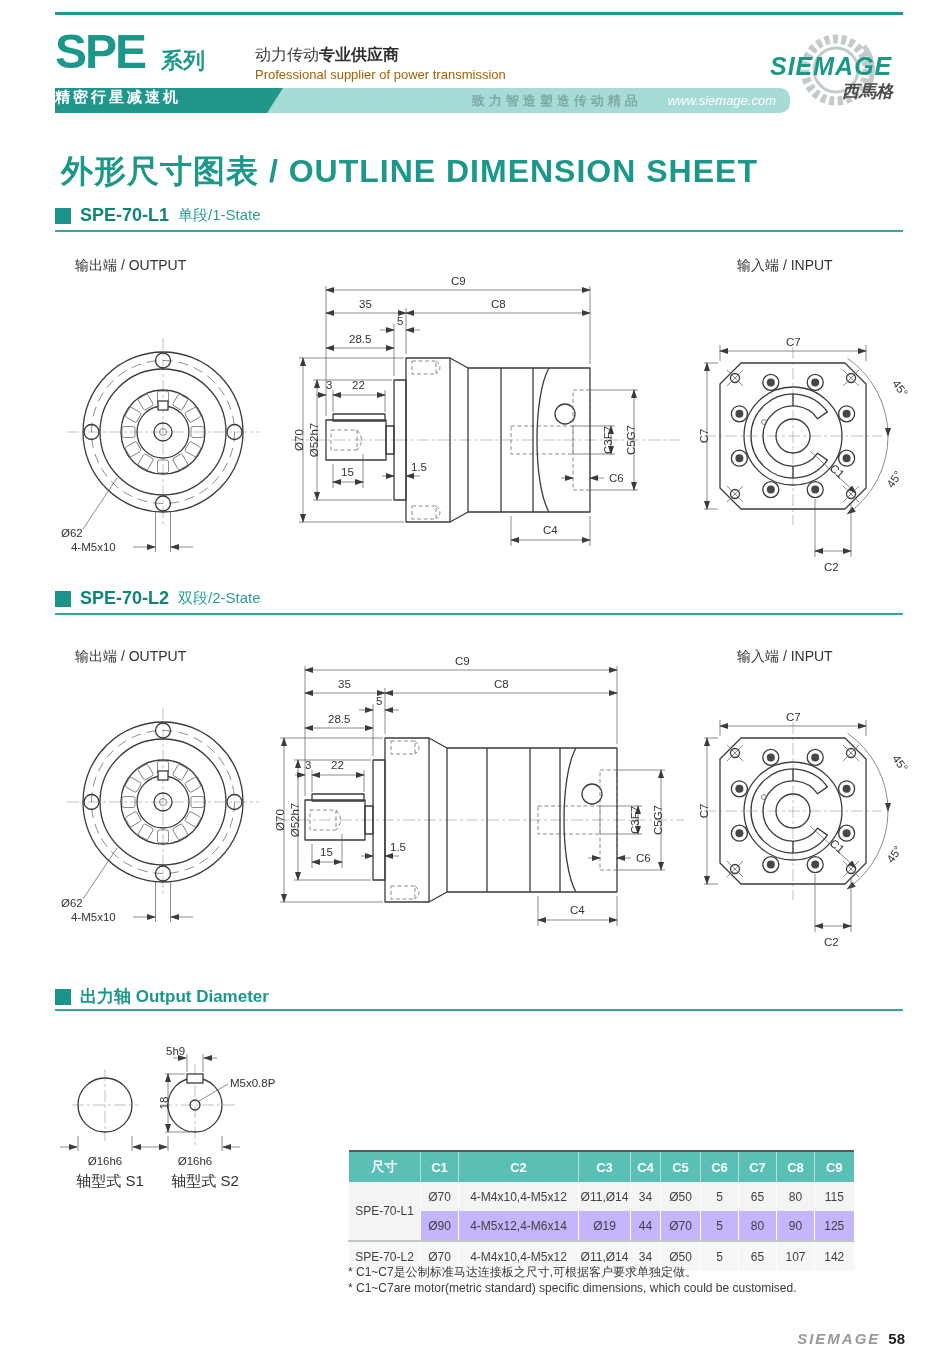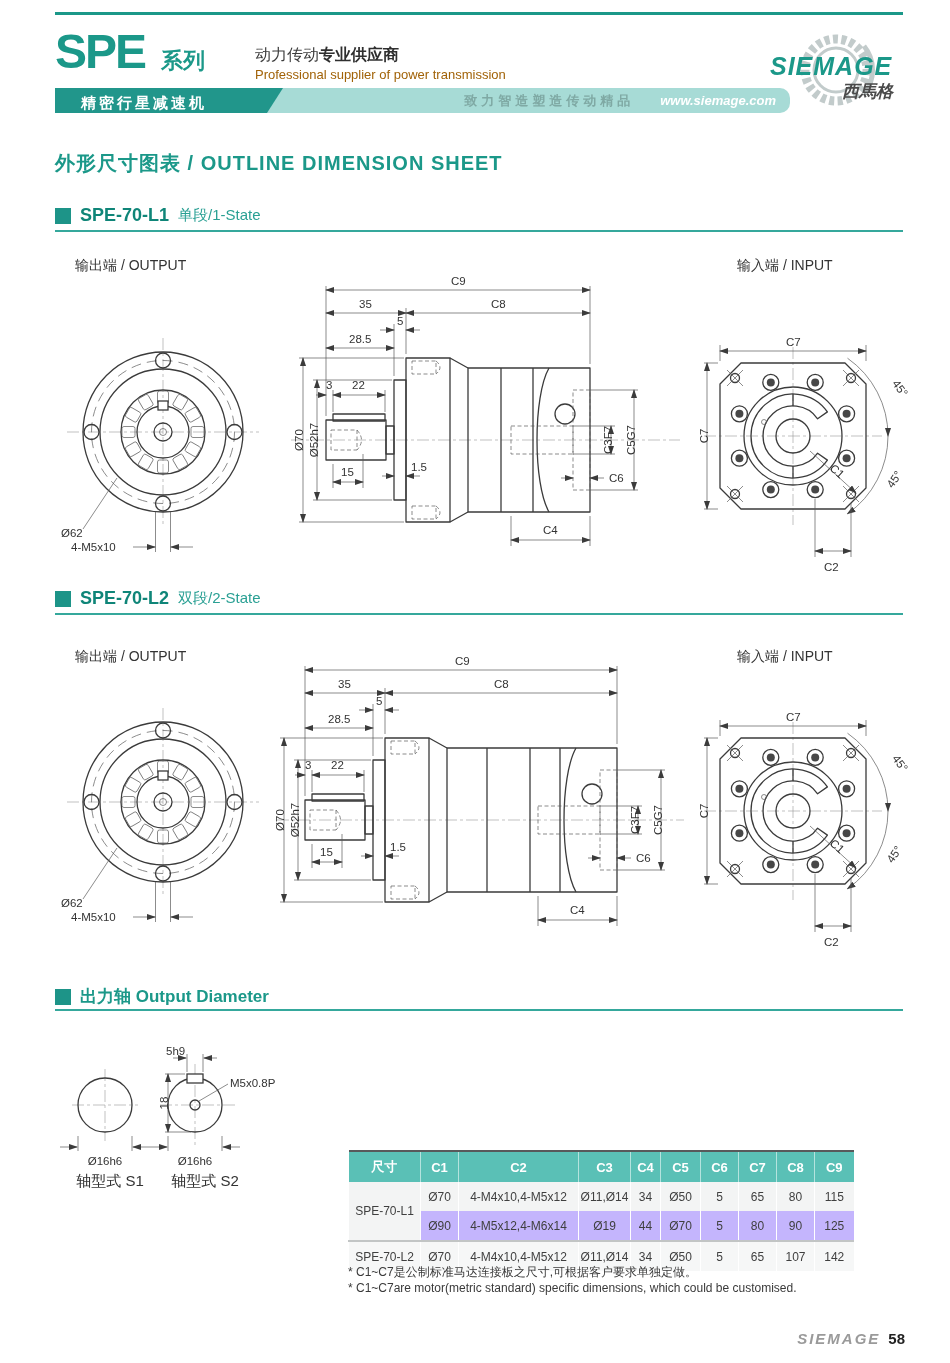--- a/index.html
+++ b/index.html
@@ -13,26 +13,26 @@
   .tagline{left:255px;top:44px;line-height:1.35;}
   .tagline .zh{font-size:16px;color:#3c3c3c;}
   .tagline .zh b{color:#2f2f2f;}
   .tagline .en{font-size:13px;color:#a16207;}
   .brand-logo-text{left:770px;top:52px;font-size:25px;font-weight:bold;font-style:italic;color:#1b9889;letter-spacing:1px;}
   .brand-zh{left:842px;top:80px;font-size:17px;font-weight:bold;font-style:italic;color:#4a4a4a;}
   .banner-light{left:258px;top:88px;width:532px;height:25px;background:#a7dbd6;border-radius:0 10px 10px 0;
         display:flex;align-items:center;justify-content:flex-end;gap:26px;padding-right:14px;box-sizing:border-box;}
   .banner-dark{left:55px;top:88px;width:228px;height:25px;background:#21968b;
         clip-path:polygon(0 0,100% 0,calc(100% - 16px) 100%,0 100%);
-        display:flex;align-items:flex-end;padding-left:26px;box-sizing:border-box;font-family:Liberation Mono, monospace;}
+        display:flex;align-items:flex-start;padding-left:0;box-sizing:border-box;font-family:Liberation Mono, monospace;}
   .banner-dark span{color:#fff;font-size:15px;font-weight:bold;letter-spacing:3px;}
   .banner-slogan{color:#7fa9a4;font-size:13px;letter-spacing:4px;font-weight:bold;}
-  .banner-url{color:#fff;font-size:13px;font-weight:bold;font-style:italic;}
+  .banner-url{color:#fff;font-size:13px;font-weight:normal;font-style:italic;}
   
-  .page-title{left:55px;top:150px;font-size:20px;font-weight:bold;color:#1b9889;letter-spacing:1px;}
+  .page-title{left:61px;top:150px;font-size:32px;font-weight:bold;color:#1b9889;letter-spacing:1px;}
   .sec-head{display:flex;align-items:center;gap:9px;}
   .sec-sq{width:16px;height:16px;background:#1d9488;flex:0 0 auto;}
   .sec-t1{font-size:18px;font-weight:bold;color:#0f8578;}
   .sec-t2{font-size:15px;color:#2aa094;}
   .sec-rule{left:55px;width:848px;height:2px;background:#35a89c;}
   .vlabel{font-size:14px;color:#333;text-align:right;}
   
   table.dim{border-collapse:collapse;table-layout:fixed;width:505px;font-size:12px;}
   table.dim thead th{background:#5ac0b6;color:#fff;font-weight:bold;font-size:13px;height:28px;
         border-left:1px solid rgba(255,255,255,.55);border-top:2px solid #58595b;}

